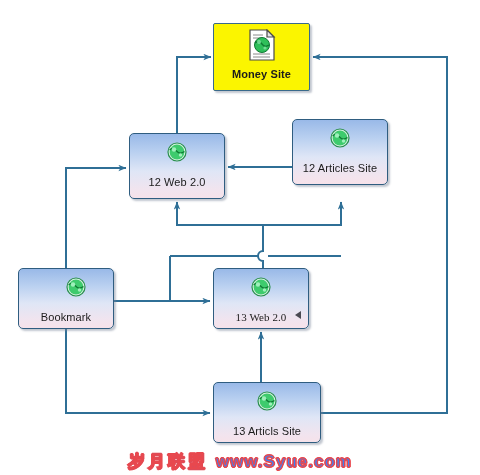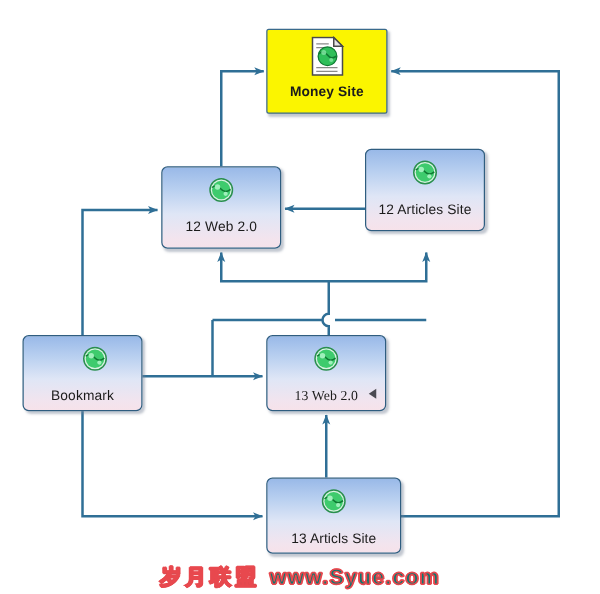--- a/index.html
+++ b/index.html
@@ -80,21 +80,21 @@
     border-right: 6px solid #4a4a52;
   }
   #watermark {
     position: absolute;
     left: 0;
     right: 0;
     bottom: 2px;
     text-align: center;
     font-size: 17px;
     font-weight: bold;
-    color: #0f766e;
+    color: #3b82f6;
     letter-spacing: 3px;
     -webkit-text-stroke: 1px #e8484e;
     text-shadow:
       -1px 0 #e8484e, 1px 0 #e8484e,
       0 -1px #e8484e, 0 1px #e8484e;
     white-space: nowrap;
   }
   #watermark .wm-latin { letter-spacing: 1px; }
 </style>
 </head>

